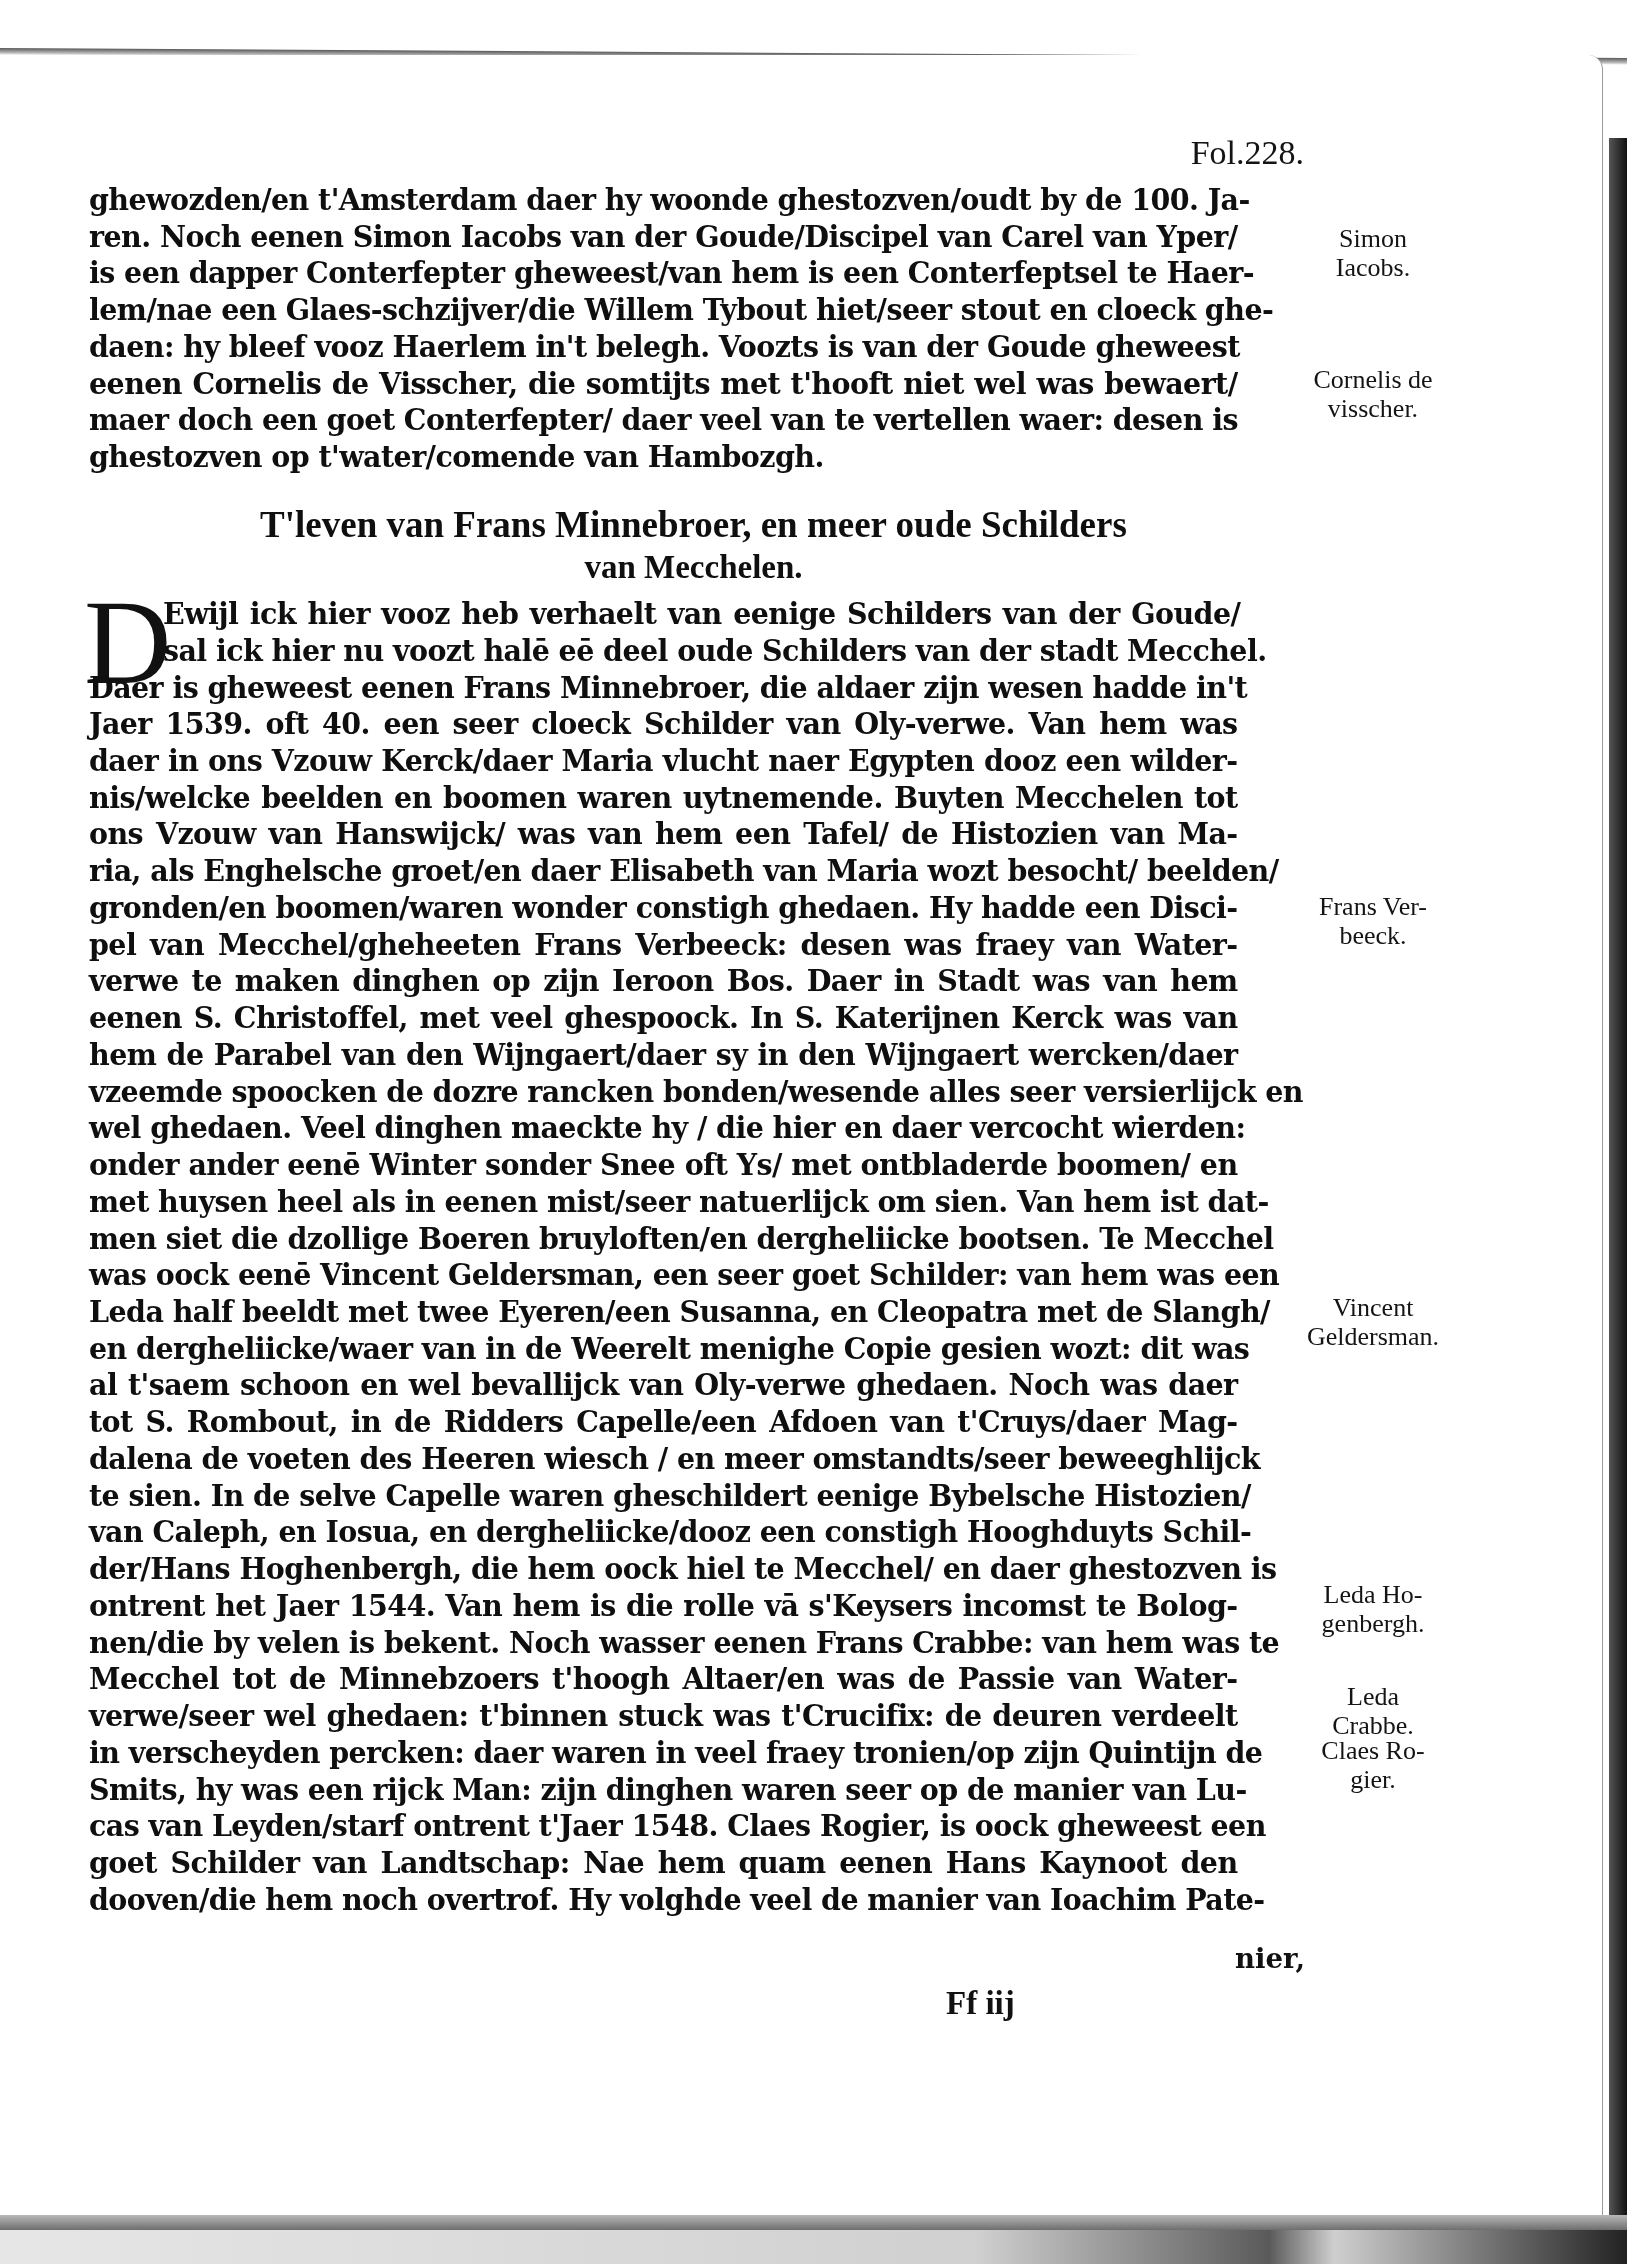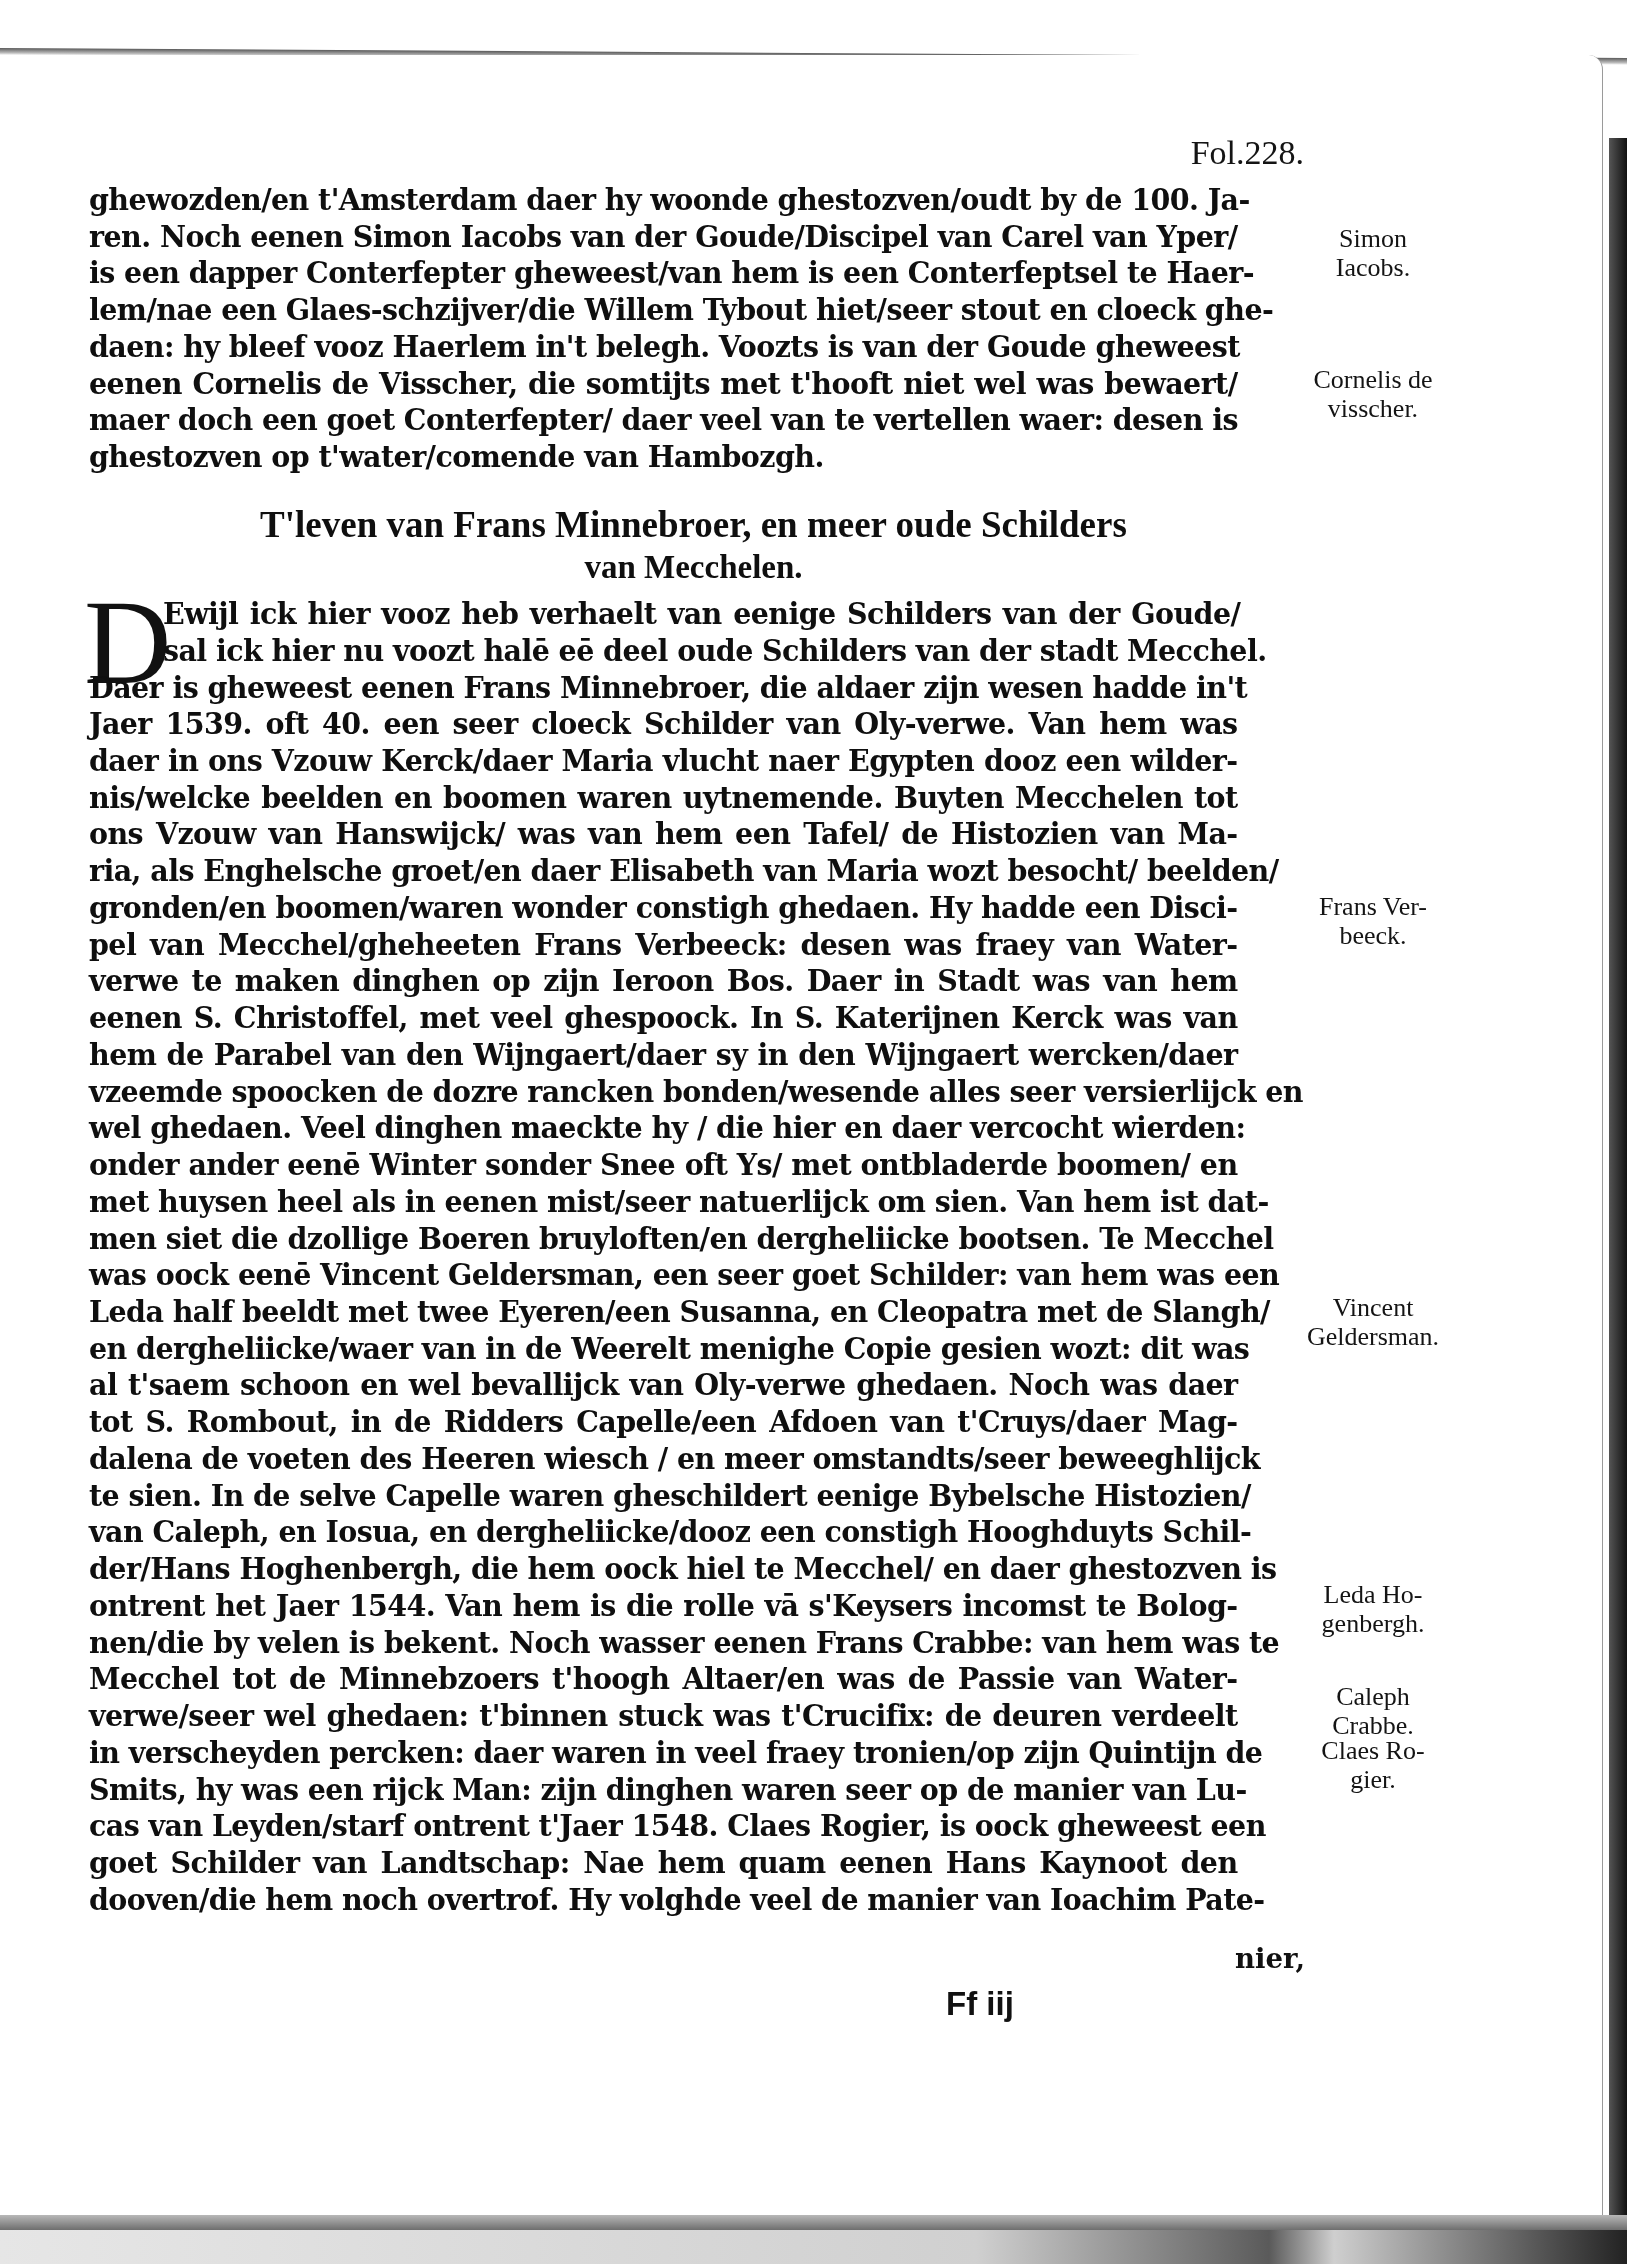--- a/index.html
+++ b/index.html
@@ -66,21 +66,21 @@
   }
 
   .note {
     position: absolute; left: 1304px; width: 138px;
     font-family: "Liberation Serif", serif; font-size: 26px; line-height: 29px;
     text-align: center; color: #141414;
   }
 
   .signature {
     position: absolute; left: 946px; top: 1985px;
-    font-family: Liberation Sans, sans-serif; font-weight: bold; font-size: 33px;
+    font-family: Liberation Serif, serif; font-weight: bold; font-size: 33px;
   }
   .catchword {
     position: absolute; left: 1235px; top: 1942px;
     font-family: "DejaVu Serif", serif; font-weight: bold; font-size: 27.5px;
   }
 </style>
 </head>
 <body>
 
 <div class="top-edge"></div>
@@ -142,18 +142,18 @@
 <div class="line" style="top:1771px">Smits, hy was een rijck Man: zijn dinghen waren seer op de manier van Lu-</div>
 <div class="line" style="top:1807px">cas van Leyden/starf ontrent t'Jaer 1548. Claes Rogier, is oock gheweest een</div>
 <div class="line" style="top:1844px">goet Schilder van Landtschap: Nae hem quam eenen Hans Kaynoot den</div>
 <div class="line" style="top:1881px">dooven/die hem noch overtrof. Hy volghde veel de manier van Ioachim Pate-</div>
 
 <div class="note" style="top:224px">Simon Iacobs.</div>
 <div class="note" style="top:365px">Cornelis de visscher.</div>
 <div class="note" style="top:892px">Frans Ver-beeck.</div>
 <div class="note" style="top:1293px">Vincent Geldersman.</div>
 <div class="note" style="top:1580px">Leda Ho-genbergh.</div>
-<div class="note" style="top:1682px">Caleph Crabbe.</div>
+<div class="note" style="top:1682px">Leda Crabbe.</div>
 <div class="note" style="top:1736px">Claes Ro-gier.</div>
 
 <div class="signature">Ff iij</div>
 <div class="catchword">nier,</div>
 
 
 </body></html>

